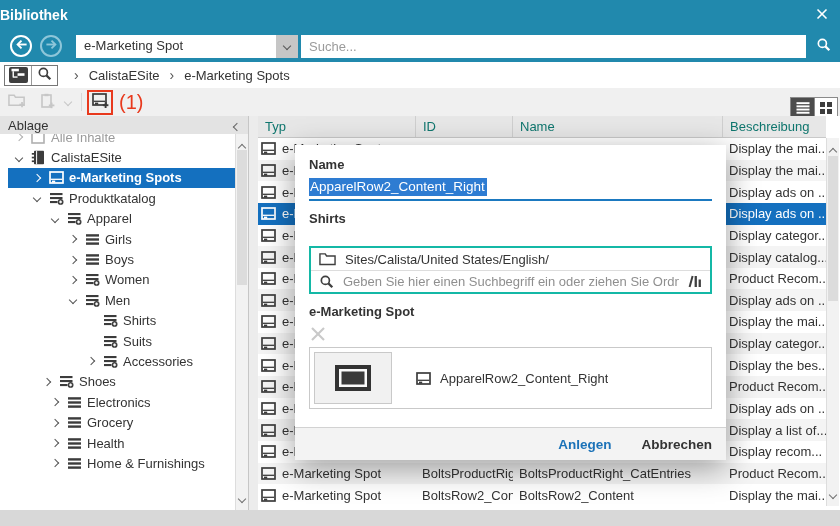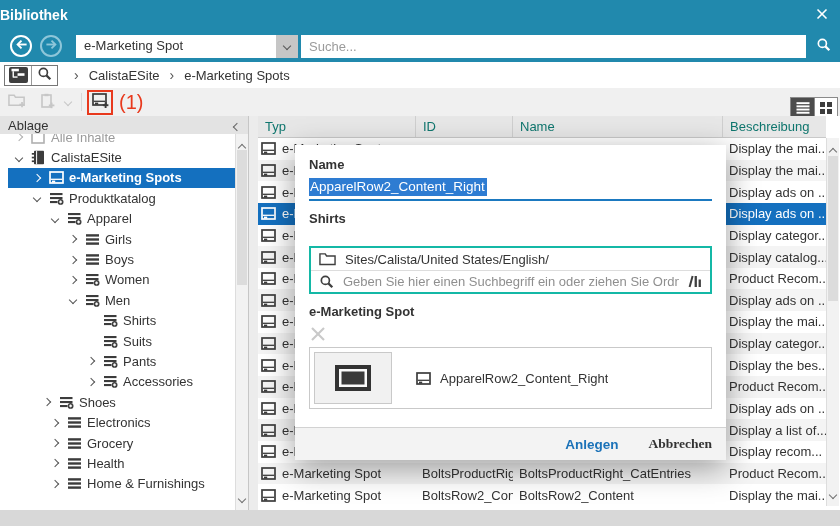--- a/index.html
+++ b/index.html
@@ -119,21 +119,21 @@
   .thumb { width:78px; height:52px; margin-left:4px; background:#f1f1f1; border:1px solid #c9c9c9;
            display:flex; align-items:center; justify-content:center; flex:none; }
   .frame { width:36px; height:26px; border:4px solid #333; background:#3a3a3a;
            box-shadow:inset 0 0 0 2.5px #fafafa; }
   .spotcard .sicon { margin-left:24px; color:#3c3c3c; display:flex; flex:none; }
   .spotcard .sname { margin-left:9px; white-space:nowrap; overflow:hidden; }
   .dlg-foot { position:absolute; left:0; right:0; bottom:0; height:33px; background:#f3f3f3;
               border-top:1px solid #d2d2d2; display:flex; align-items:center;
               justify-content:flex-end; gap:30px; padding-right:14px; }
   .btn-create { color:#1b72b8; font-weight:bold; font-size:13.5px; cursor:default; }
-  .btn-cancel { color:#333; font-weight:bold; font-size:13.5px; cursor:default;font-family:Liberation Serif, serif; }
+  .btn-cancel { color:#333; font-weight:bold; font-size:13.5px; cursor:default; }
 </style>
 </head>
 <body>
 
 <div class="abs titlebar">
   <span class="wtitle">Bibliothek</span>
   <span class="wclose"><span><svg width="12" height="12" viewBox="0 0 12 12">
           <line x1="1.5" y1="1.5" x2="10.5" y2="10.5" stroke="currentColor" stroke-width="1.6"></line>
           <line x1="10.5" y1="1.5" x2="1.5" y2="10.5" stroke="currentColor" stroke-width="1.6"></line>
         </svg></span></span>
@@ -426,38 +426,20 @@
             <rect x="1" y="1" width="12.5" height="2.1" fill="currentColor"></rect>
             <rect x="1" y="5" width="12.5" height="2.1" fill="currentColor"></rect>
             <rect x="1" y="9" width="7.5" height="2.1" fill="currentColor"></rect>
             <circle cx="11.6" cy="9.9" r="2.9" fill="currentColor"></circle>
             <line x1="11.6" y1="8.4" x2="11.6" y2="11.4" stroke="#fff" stroke-width="0.9"></line>
             <line x1="10.1" y1="9.9" x2="13.1" y2="9.9" stroke="#fff" stroke-width="0.9"></line>
             <line x1="10.5" y1="8.8" x2="12.7" y2="11" stroke="#fff" stroke-width="0.7"></line>
             <line x1="12.7" y1="8.8" x2="10.5" y2="11" stroke="#fff" stroke-width="0.7"></line>
           </svg>
         </span>
-        <span>Pants</span>
-      </div>
-      <div class="trow" style="padding-left: 80px;">
-        <span class="exbox">
-          <span class="cv r"></span>
-        </span>
-        <span class="ticon">
-          <svg width="15" height="13" viewBox="0 0 15 13">
-            <rect x="1" y="1" width="12.5" height="2.1" fill="currentColor"></rect>
-            <rect x="1" y="5" width="12.5" height="2.1" fill="currentColor"></rect>
-            <rect x="1" y="9" width="7.5" height="2.1" fill="currentColor"></rect>
-            <circle cx="11.6" cy="9.9" r="2.9" fill="currentColor"></circle>
-            <line x1="11.6" y1="8.4" x2="11.6" y2="11.4" stroke="#fff" stroke-width="0.9"></line>
-            <line x1="10.1" y1="9.9" x2="13.1" y2="9.9" stroke="#fff" stroke-width="0.9"></line>
-            <line x1="10.5" y1="8.8" x2="12.7" y2="11" stroke="#fff" stroke-width="0.7"></line>
-            <line x1="12.7" y1="8.8" x2="10.5" y2="11" stroke="#fff" stroke-width="0.7"></line>
-          </svg>
-        </span>
         <span>Accessories</span>
       </div>
       <div class="trow" style="padding-left: 36px;">
         <span class="exbox">
           <span class="cv r"></span>
         </span>
         <span class="ticon">
           <svg width="15" height="13" viewBox="0 0 15 13">
             <rect x="1" y="1" width="12.5" height="2.1" fill="currentColor"></rect>
             <rect x="1" y="5" width="12.5" height="2.1" fill="currentColor"></rect>

